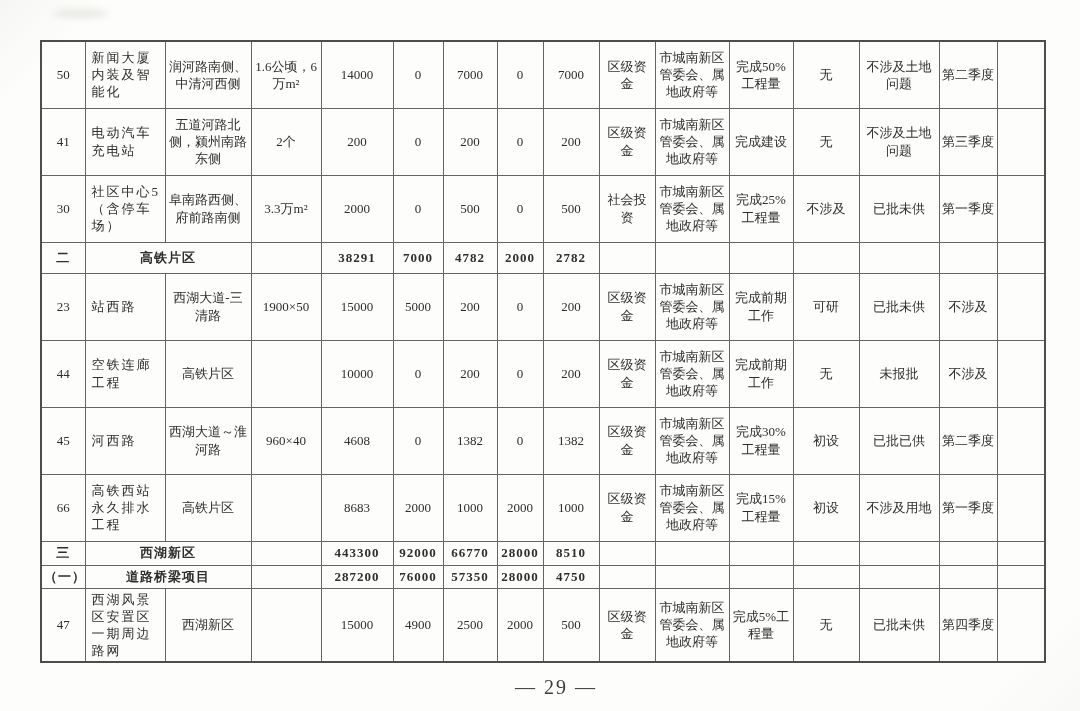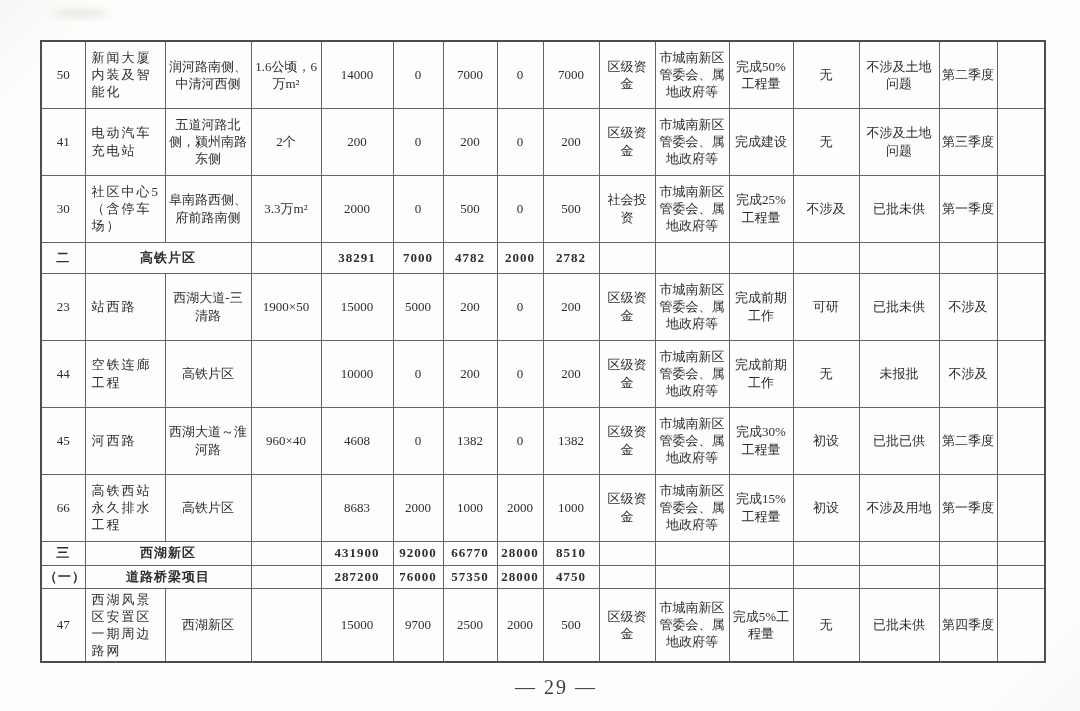--- a/index.html
+++ b/index.html
@@ -237,21 +237,21 @@
           <td class="cell-annual-target">完成15%工程量</td>
           <td class="cell-prework-status">初设</td>
           <td class="cell-land-status">不涉及用地</td>
           <td class="cell-quarter">第一季度</td>
           <td class="cell-extra"></td>
         </tr>
         <tr class="section" style="height: 24px;">
           <td class="cell-no">三</td>
           <td class="cell-title" colspan="2">西湖新区</td>
           <td class="cell-scale"></td>
-          <td>431900</td>
+          <td>443300</td>
           <td>92000</td>
           <td>66770</td>
           <td>28000</td>
           <td>8510</td>
           <td></td>
           <td></td>
           <td></td>
           <td></td>
           <td></td>
           <td></td>
@@ -273,21 +273,21 @@
           <td></td>
           <td></td>
           <td></td>
         </tr>
         <tr class="project" style="height: 67px;">
           <td class="cell-no">47</td>
           <td class="cell-name">西湖风景区安置区一期周边路网</td>
           <td class="cell-location">西湖新区</td>
           <td class="cell-scale"></td>
           <td class="cell-amount-1">15000</td>
-          <td class="cell-amount-2">9700</td>
+          <td class="cell-amount-2">4900</td>
           <td class="cell-amount-3">2500</td>
           <td class="cell-amount-4">2000</td>
           <td class="cell-amount-5">500</td>
           <td class="cell-funding-source">区级资金</td>
           <td class="cell-unit">市城南新区管委会、属地政府等</td>
           <td class="cell-annual-target">完成5%工程量</td>
           <td class="cell-prework-status">无</td>
           <td class="cell-land-status">已批未供</td>
           <td class="cell-quarter">第四季度</td>
           <td class="cell-extra"></td>

